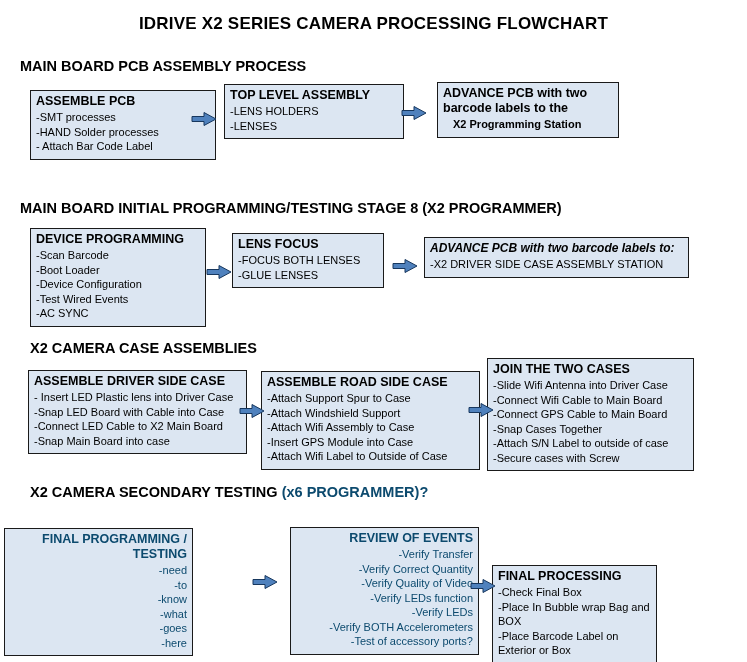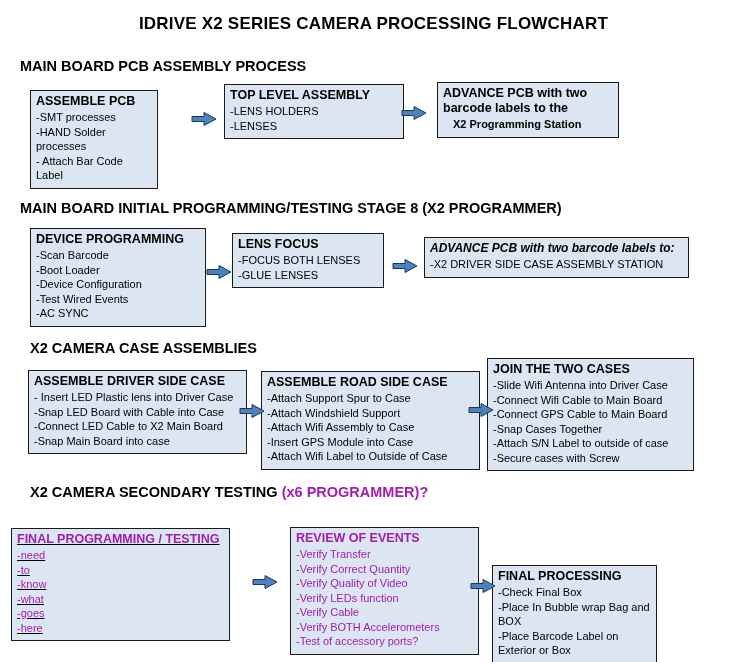--- a/index.html
+++ b/index.html
@@ -6,34 +6,34 @@
   body{font-family:"Liberation Sans", sans-serif;color:#000;}
   .canvas{position:relative;width:747px;height:662px;background:#ffffff;overflow:hidden;}
   .page-title{position:absolute;top:14px;left:0;width:100%;text-align:center;
     font-size:17px;font-weight:bold;letter-spacing:.2px;}
   .sec-heading{position:absolute;font-size:14.5px;font-weight:bold;white-space:nowrap;}
   .box{position:absolute;background:#dce6f2;border:1px solid #1a1a1a;box-sizing:border-box;
     padding:3px 5px 5px 5px;}
   .box .t{font-size:12.5px;font-weight:bold;line-height:15px;margin-bottom:1px;}
   .box.nw .t{white-space:nowrap;font-size:12px;font-style:italic;}
   .box .i{font-size:11px;line-height:14.5px;}
-  .red{color:#a21caf;}
+  .red{color:#0c4a6e;text-align:right;}
   .bi{font-weight:bold;margin-left:10px;font-size:11.5px;}
   .arrow{position:absolute;z-index:2;}
 </style>
 </head>
 <body>
 
 <div class="canvas">
 
   <div class="page-title">IDRIVE X2  SERIES CAMERA PROCESSING FLOWCHART</div>
 
   <div class="sec-heading" style="left:20px;top:58px;">MAIN BOARD PCB ASSEMBLY PROCESS</div>
 
-  <div class="box" style="left:30px;top:90px;width:128px;">
+  <div class="box" style="left:30px;top:90px;width:186px;">
     <div class="t">ASSEMBLE PCB</div>
     <div class="i">-SMT processes</div>
     <div class="i">-HAND Solder processes</div>
     <div class="i">- Attach Bar Code Label</div>
   </div>
 
   <svg class="arrow" style="left:191px;top:111px;" width="26" height="16" viewBox="0 0 26 16">
       <path d="M1 5.5 L13 5.5 L13 1.5 L25 8 L13 14.5 L13 10.5 L1 10.5 Z" fill="#4f81bd" stroke="#17375e" stroke-width="1"></path>
     </svg>
 
@@ -117,41 +117,41 @@
     <div class="i">-Snap Cases Together</div>
     <div class="i">-Attach S/N Label to outside of case</div>
     <div class="i">-Secure cases with Screw</div>
   </div>
 
   <div class="sec-heading" style="left:30px;top:484px;">
     <span>X2 CAMERA SECONDARY TESTING  </span>
     <span class="red">(x6 PROGRAMMER)?</span>
   </div>
 
-  <div class="box" style="left:11px;top:528px;width:219px;text-decoration:underline;">
+  <div class="box" style="left:4px;top:528px;width:189px;">
     <div class="t red">FINAL PROGRAMMING / TESTING</div>
     <div class="i red">-need</div>
     <div class="i red">-to</div>
     <div class="i red">-know</div>
     <div class="i red">-what</div>
     <div class="i red">-goes</div>
     <div class="i red">-here</div>
   </div>
 
   <svg class="arrow" style="left:252px;top:574px;" width="26" height="16" viewBox="0 0 26 16">
       <path d="M1 5.5 L13 5.5 L13 1.5 L25 8 L13 14.5 L13 10.5 L1 10.5 Z" fill="#4f81bd" stroke="#17375e" stroke-width="1"></path>
     </svg>
 
   <div class="box" style="left:290px;top:527px;width:189px;">
     <div class="t red">REVIEW OF EVENTS</div>
     <div class="i red">-Verify Transfer</div>
     <div class="i red">-Verify Correct Quantity</div>
     <div class="i red">-Verify Quality of Video</div>
     <div class="i red">-Verify LEDs function</div>
-    <div class="i red">-Verify Cable</div>
+    <div class="i red">-Verify LEDs</div>
     <div class="i red">-Verify BOTH Accelerometers</div>
     <div class="i red">-Test of accessory ports?</div>
   </div>
 
   <svg class="arrow" style="left:470px;top:578px;" width="26" height="16" viewBox="0 0 26 16">
       <path d="M1 5.5 L13 5.5 L13 1.5 L25 8 L13 14.5 L13 10.5 L1 10.5 Z" fill="#4f81bd" stroke="#17375e" stroke-width="1"></path>
     </svg>
 
   <div class="box" style="left:492px;top:537px;width:165px;margin-top:28px;">
     <div class="t">FINAL PROCESSING</div>

